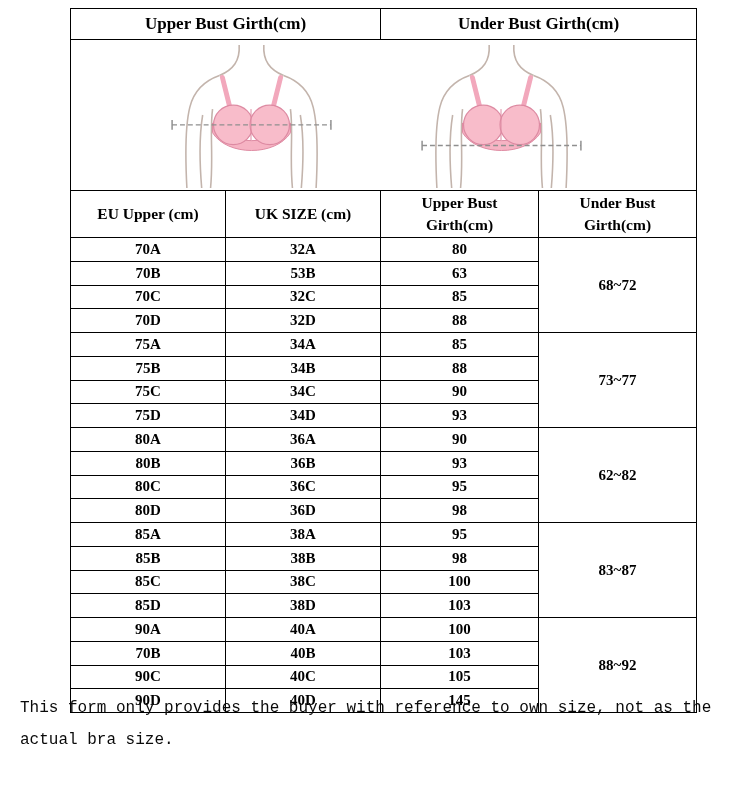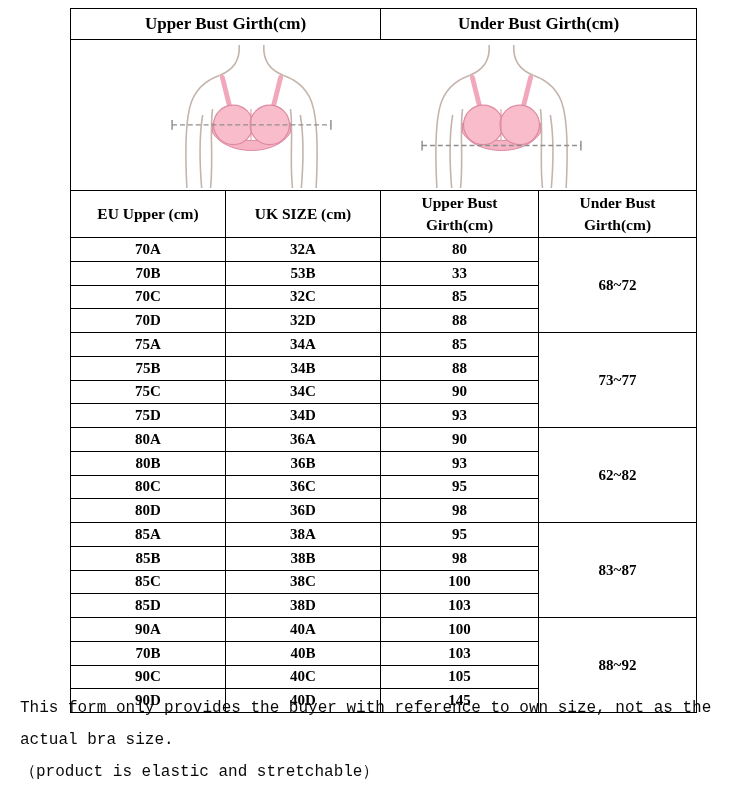--- a/index.html
+++ b/index.html
@@ -133,21 +133,21 @@
 
     <tr class="data-row">
       <td>70A</td>
       <td>32A</td>
       <td>80</td>
       <td rowspan="4">68~72</td>
     </tr>
     <tr class="data-row">
       <td>70B</td>
       <td>53B</td>
-      <td>33</td>
+      <td>63</td>
     </tr>
     <tr class="data-row">
       <td>70C</td>
       <td>32C</td>
       <td>85</td>
     </tr>
     <tr class="data-row">
       <td>70D</td>
       <td>32D</td>
       <td>88</td>
@@ -238,16 +238,15 @@
     <tr class="data-row">
       <td>90D</td>
       <td>40D</td>
       <td>145</td>
     </tr>
   </tbody>
     </table>
 
   <div class="footer-note">
     <div>This form only provides the buyer with reference to own size, not as the actual bra size.</div>
-    <div>（product is elastic and stretchable）</div>
   </div>
 
 </div>
 
 </body></html>

